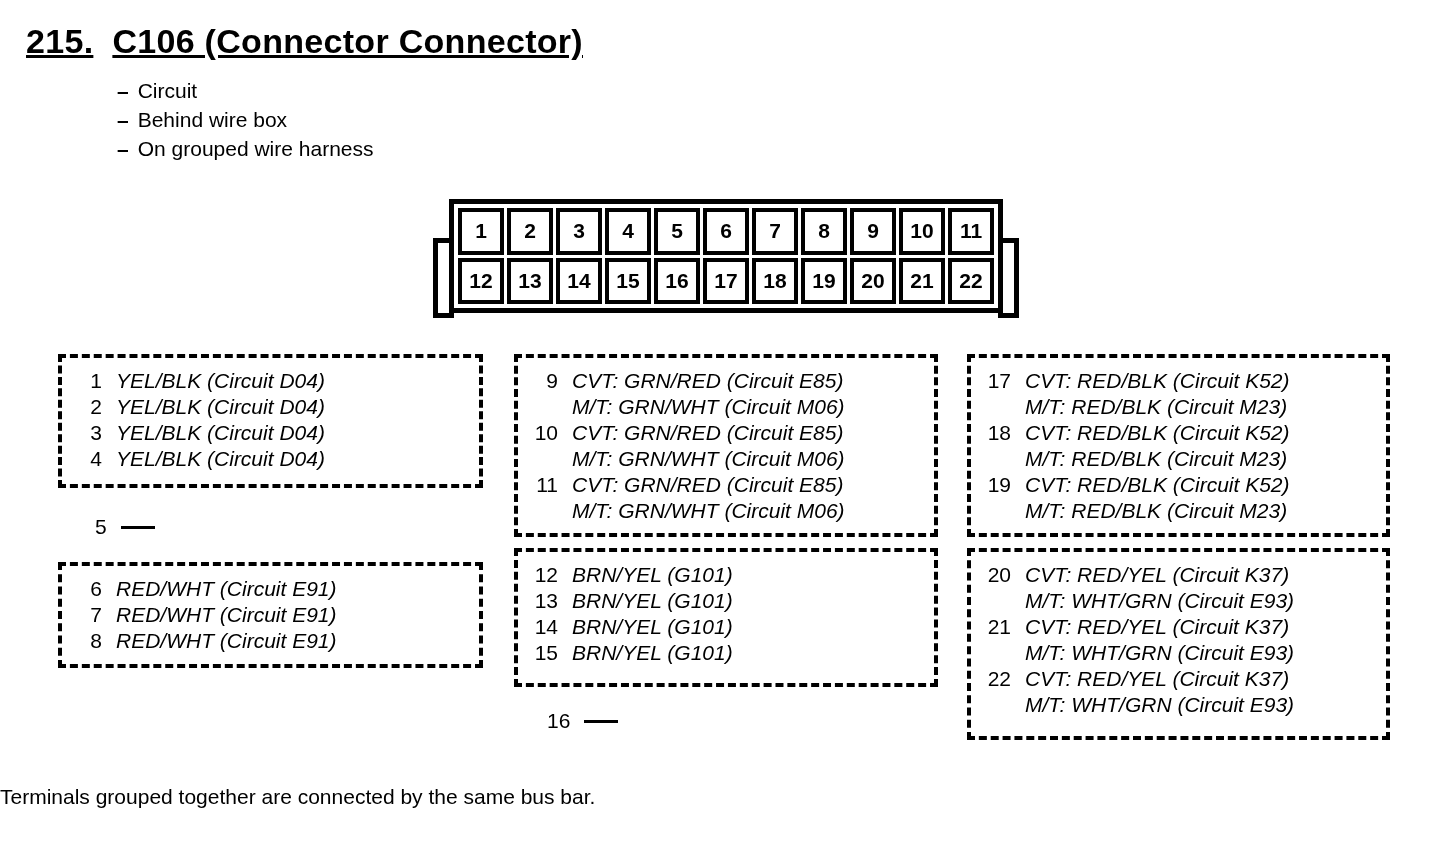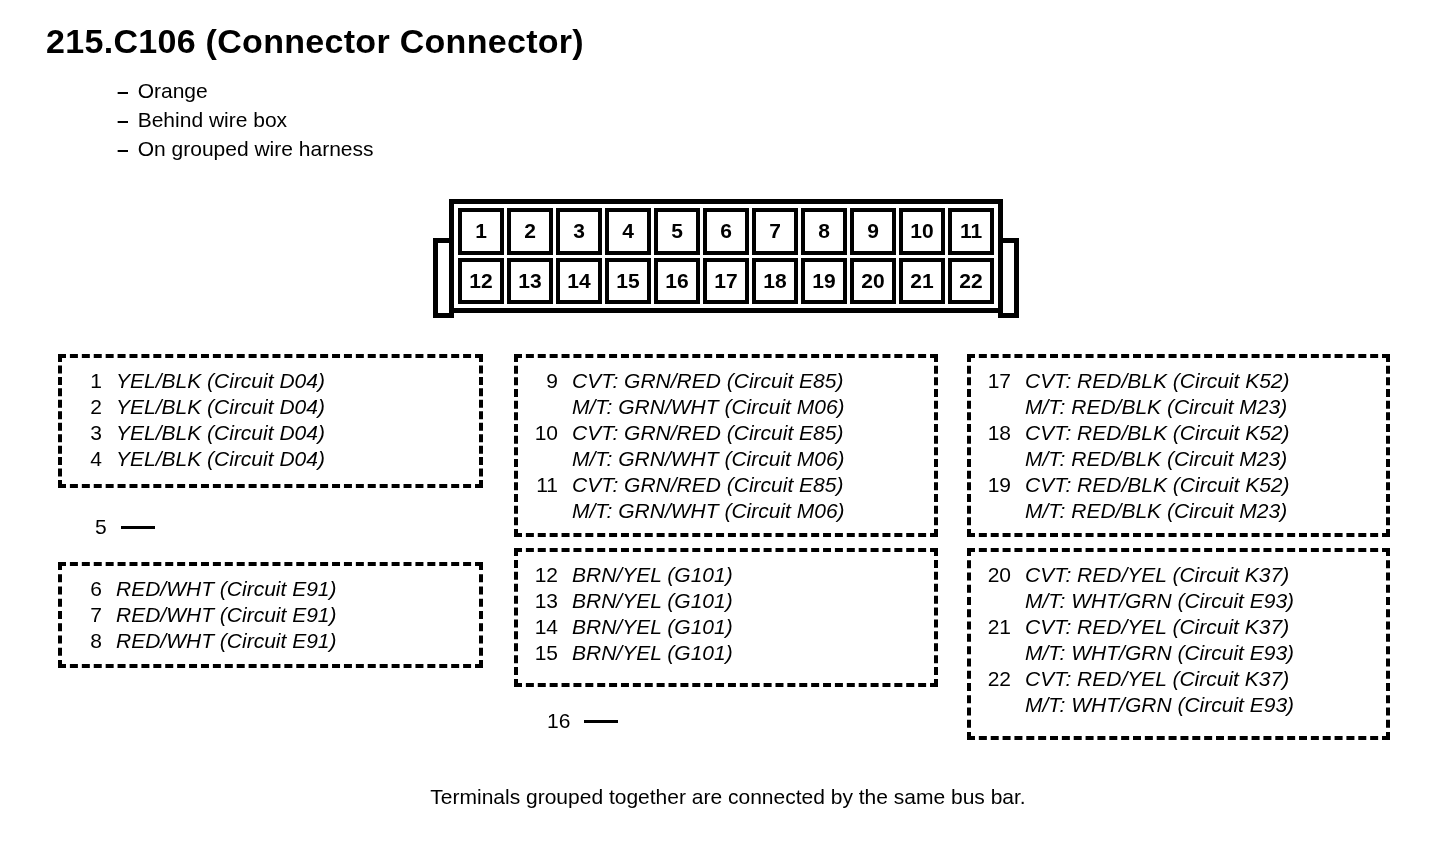--- a/index.html
+++ b/index.html
@@ -4,23 +4,23 @@
 <style>
   * { margin:0; padding:0; box-sizing:border-box; }
   html,body { background:#ffffff; }
   .canvas {
     position:relative; width:1456px; height:846px;
     background:#ffffff; color:#000000;
     font-family:"Liberation Sans", sans-serif; overflow:hidden;
   }
   
   .title-row {
-    position:absolute; left:46px; top:22px;
-    display:flex; 
-    font-weight:bold; font-size:34px; line-height:38px; letter-spacing:0.3px;
+    position:absolute; left:26px; top:22px;
+    display:flex; gap:19px;
+    font-weight:bold; font-size:34px; line-height:38px; letter-spacing:0.3px;text-decoration:underline;
   }
   .notes {
     position:absolute; left:117px; top:76px;
     font-size:21px; line-height:29px;
   }
   .note { display:flex; gap:9px; }
   .note .bullet { font-weight:bold; }
   
   .connector { position:absolute; left:433px; top:199px; width:586px; height:120px; }
   .tab {
@@ -58,37 +58,37 @@
   .nc-row {
     position:absolute; display:flex; align-items:center;
     font-size:21px; line-height:26px;
   }
   #nc-5  { left:95px;  top:514px; }
   #nc-16 { left:547px; top:708px; }
   .nc-dash { width:34px; height:3px; background:#000; margin-left:14px; }
   
   .footer {
     position:absolute; left:0; top:785px; width:100%;
-    text-align:center; font-size:21px;
+    text-align:left; font-size:21px;
   }
 </style>
 </head>
 <body>
 
 <div class="canvas">
 
   <div class="title-row">
     <span>215.</span>
     <span>C106 (Connector Connector)</span>
   </div>
 
   <div class="notes">
     <div class="note">
       <span class="bullet">–</span>
-      <span>Orange</span>
+      <span>Circuit</span>
     </div>
     <div class="note">
       <span class="bullet">–</span>
       <span>Behind wire box</span>
     </div>
     <div class="note">
       <span class="bullet">–</span>
       <span>On grouped wire harness</span>
     </div>
   </div>

